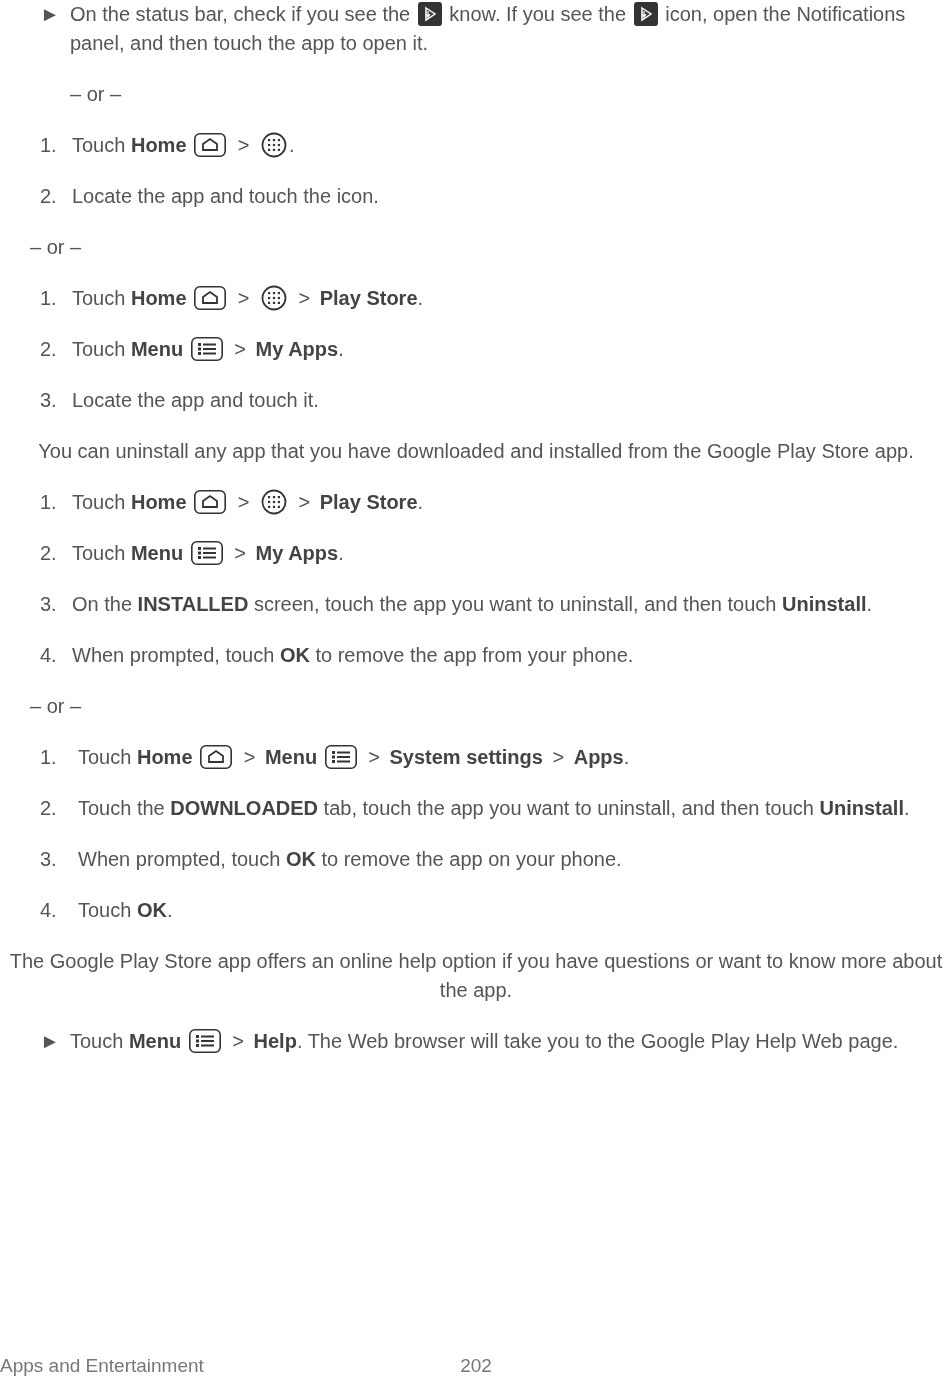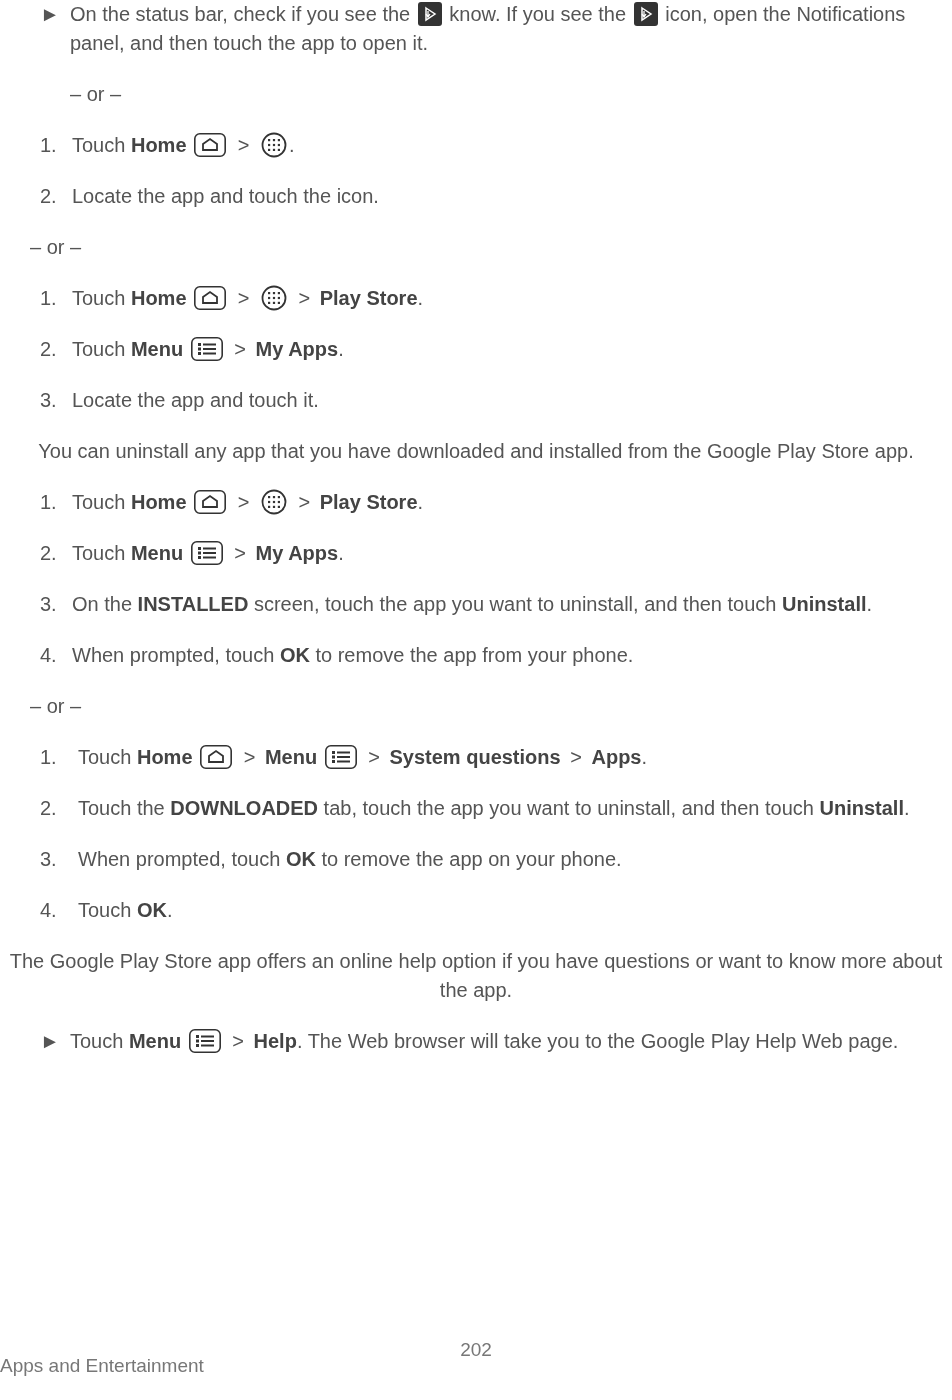--- a/index.html
+++ b/index.html
@@ -79,21 +79,21 @@
     .icon svg { display: block; }
     .footer {
       position: absolute;
       bottom: 20px;
       left: 0;
       width: 100%;
       display: flex;
       font-size: 19px;
       color: #777;
     }
-    .footer-label { flex: 0 0 auto; margin-top: 16px; }
+    .footer-label { flex: 0 0 auto; }
     .footer-page { position: absolute; left: 50%; transform: translateX(-50%); }
     .li-body { flex: 1; }
   </style>
 </head>
 <body>
 
 <div class="content">
 
   <div class="bullet-row">
     <div class="bullet-marker">►</div>
@@ -279,21 +279,21 @@
             <g fill="#333">
               <rect x="7" y="6" width="3" height="3"></rect>
               <rect x="12" y="6.5" width="13" height="2"></rect>
               <rect x="7" y="10.5" width="3" height="3"></rect>
               <rect x="12" y="11" width="13" height="2"></rect>
               <rect x="7" y="15" width="3" height="3"></rect>
               <rect x="12" y="15.5" width="13" height="2"></rect>
             </g>
           </svg></span>
       <span class="gt">&gt;</span>
-      <span class="bold">System questions</span>
+      <span class="bold">System settings</span>
       <span class="gt">&gt;</span>
       <span class="bold">Apps</span><span>.</span>
     </div>
   </div>
 
   <div class="num-row-indent">
     <div class="num-marker-indent">2.</div>
     <div class="li-body">
       <span>Touch the </span><span class="bold">DOWNLOADED</span><span> tab, touch the app you want to uninstall, and then touch </span><span class="bold">Uninstall</span><span>.</span>
     </div>

